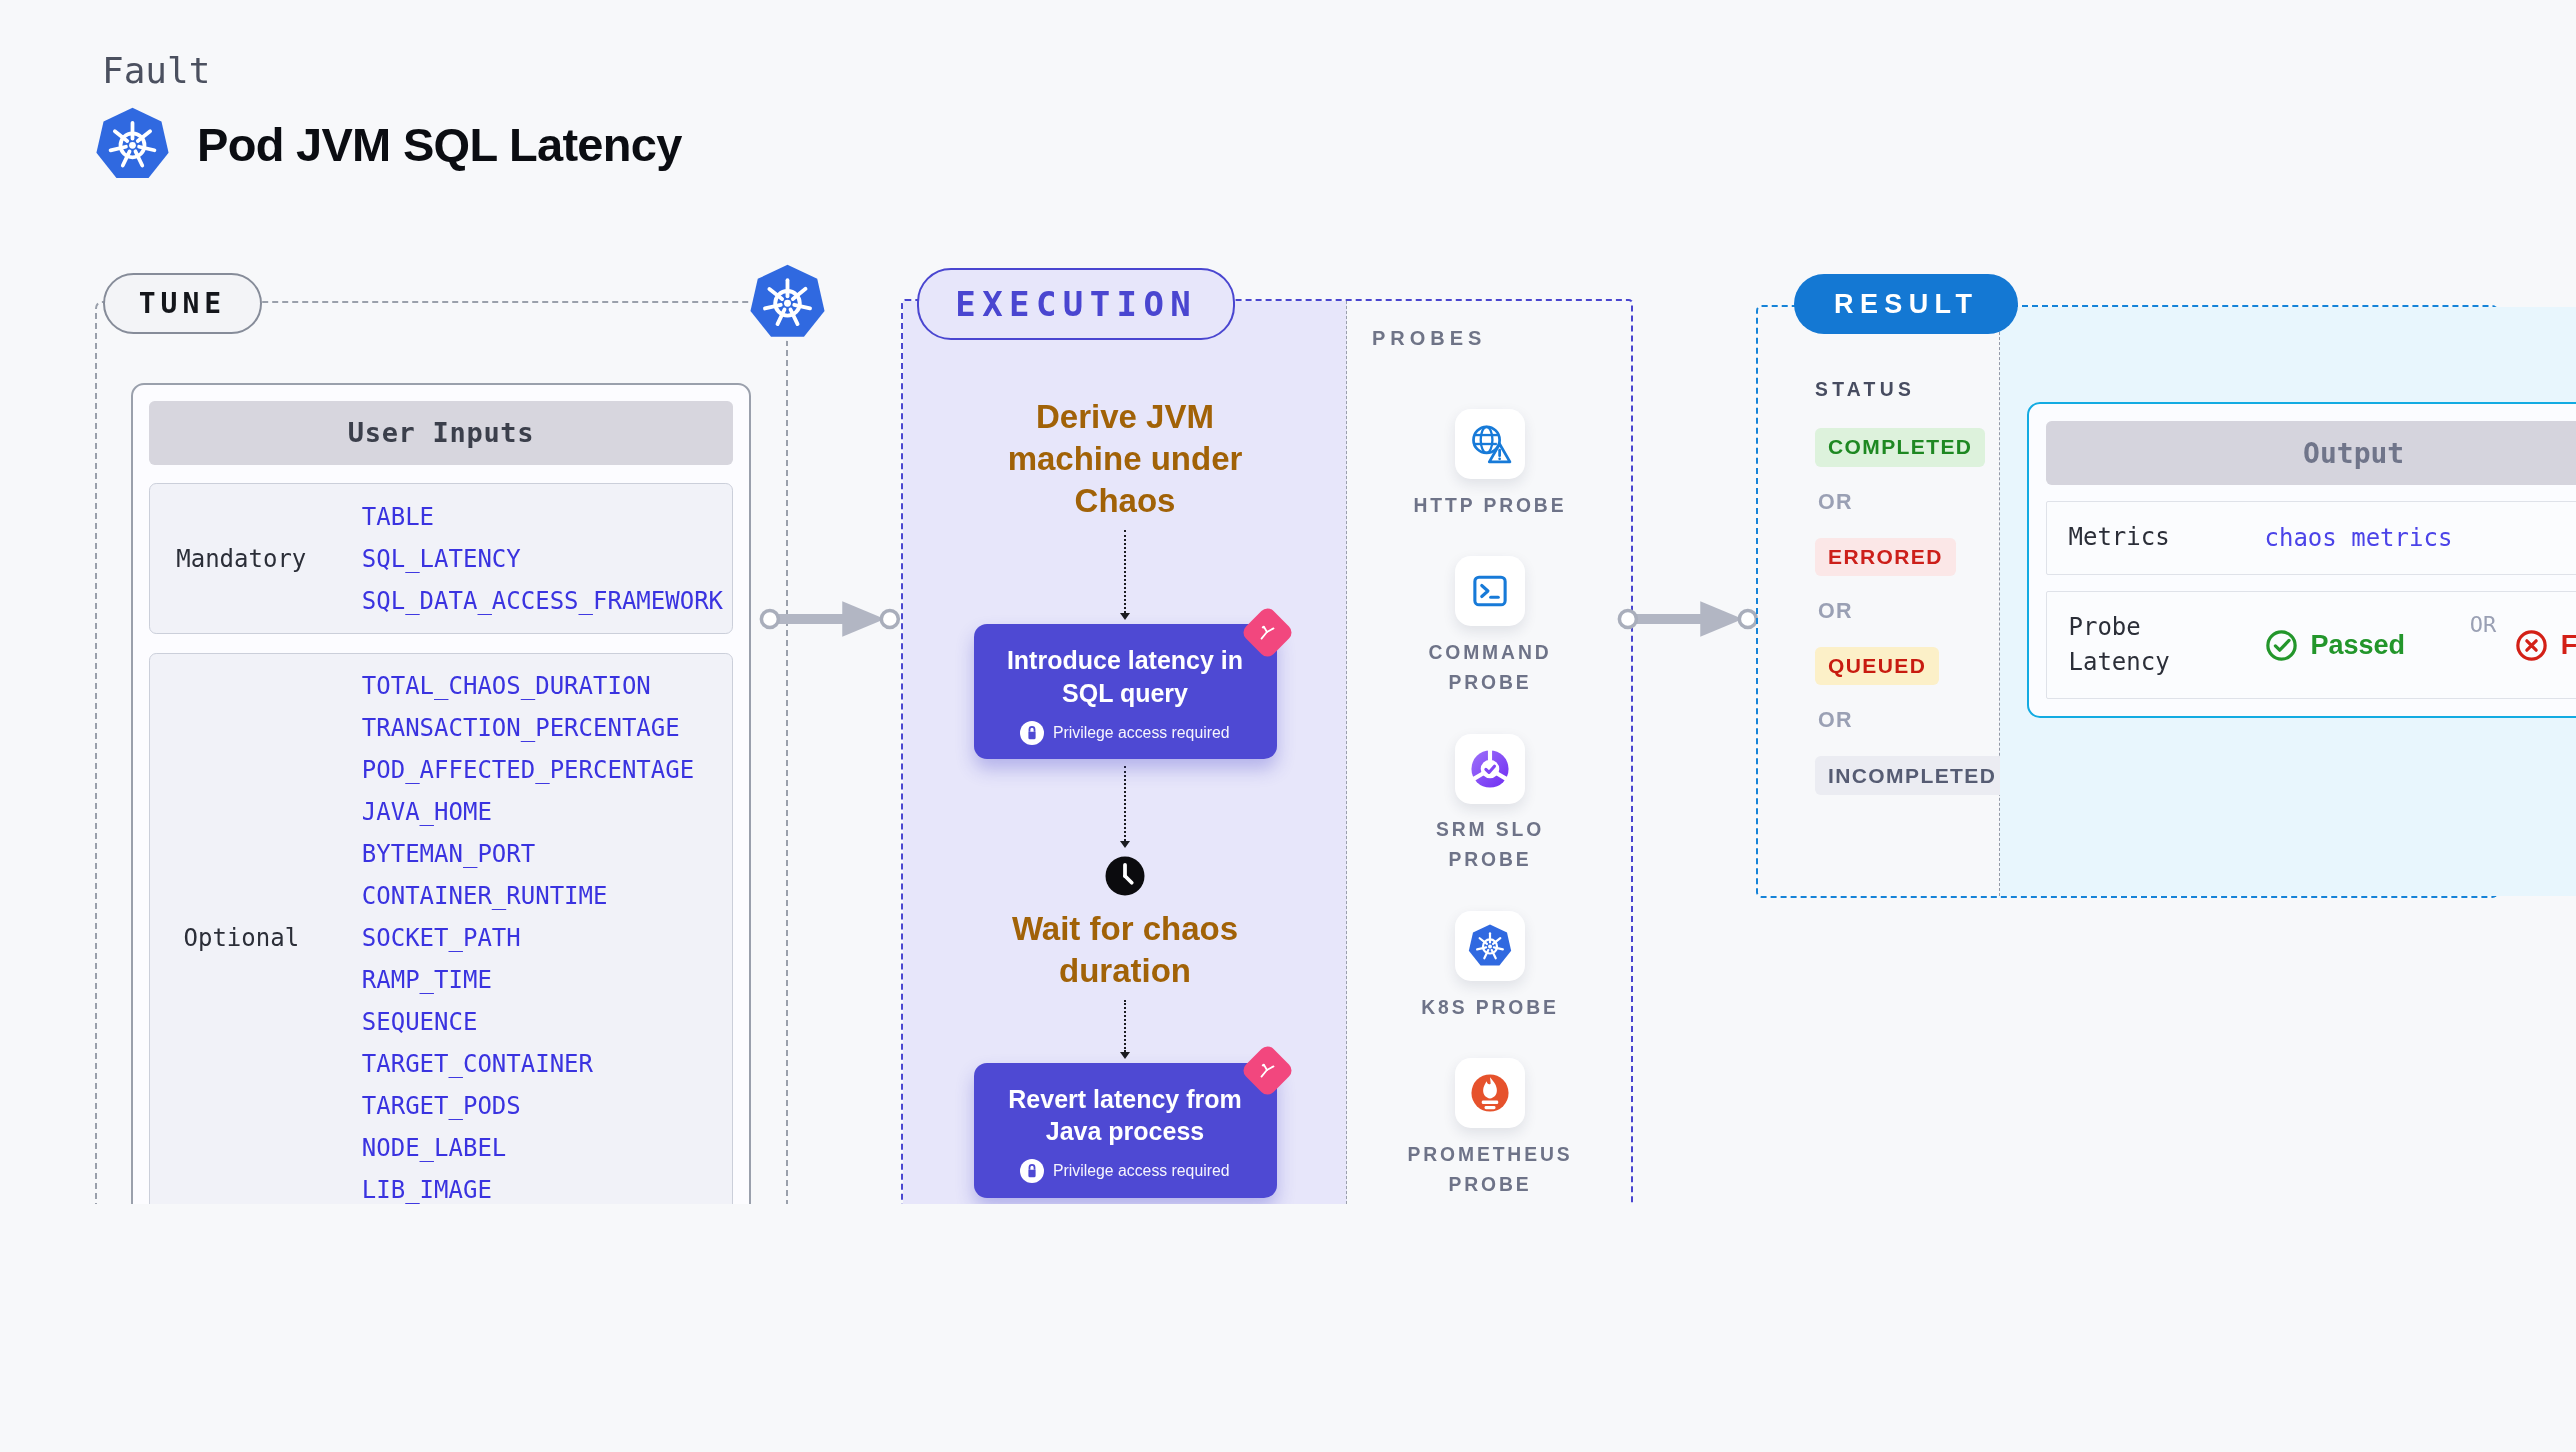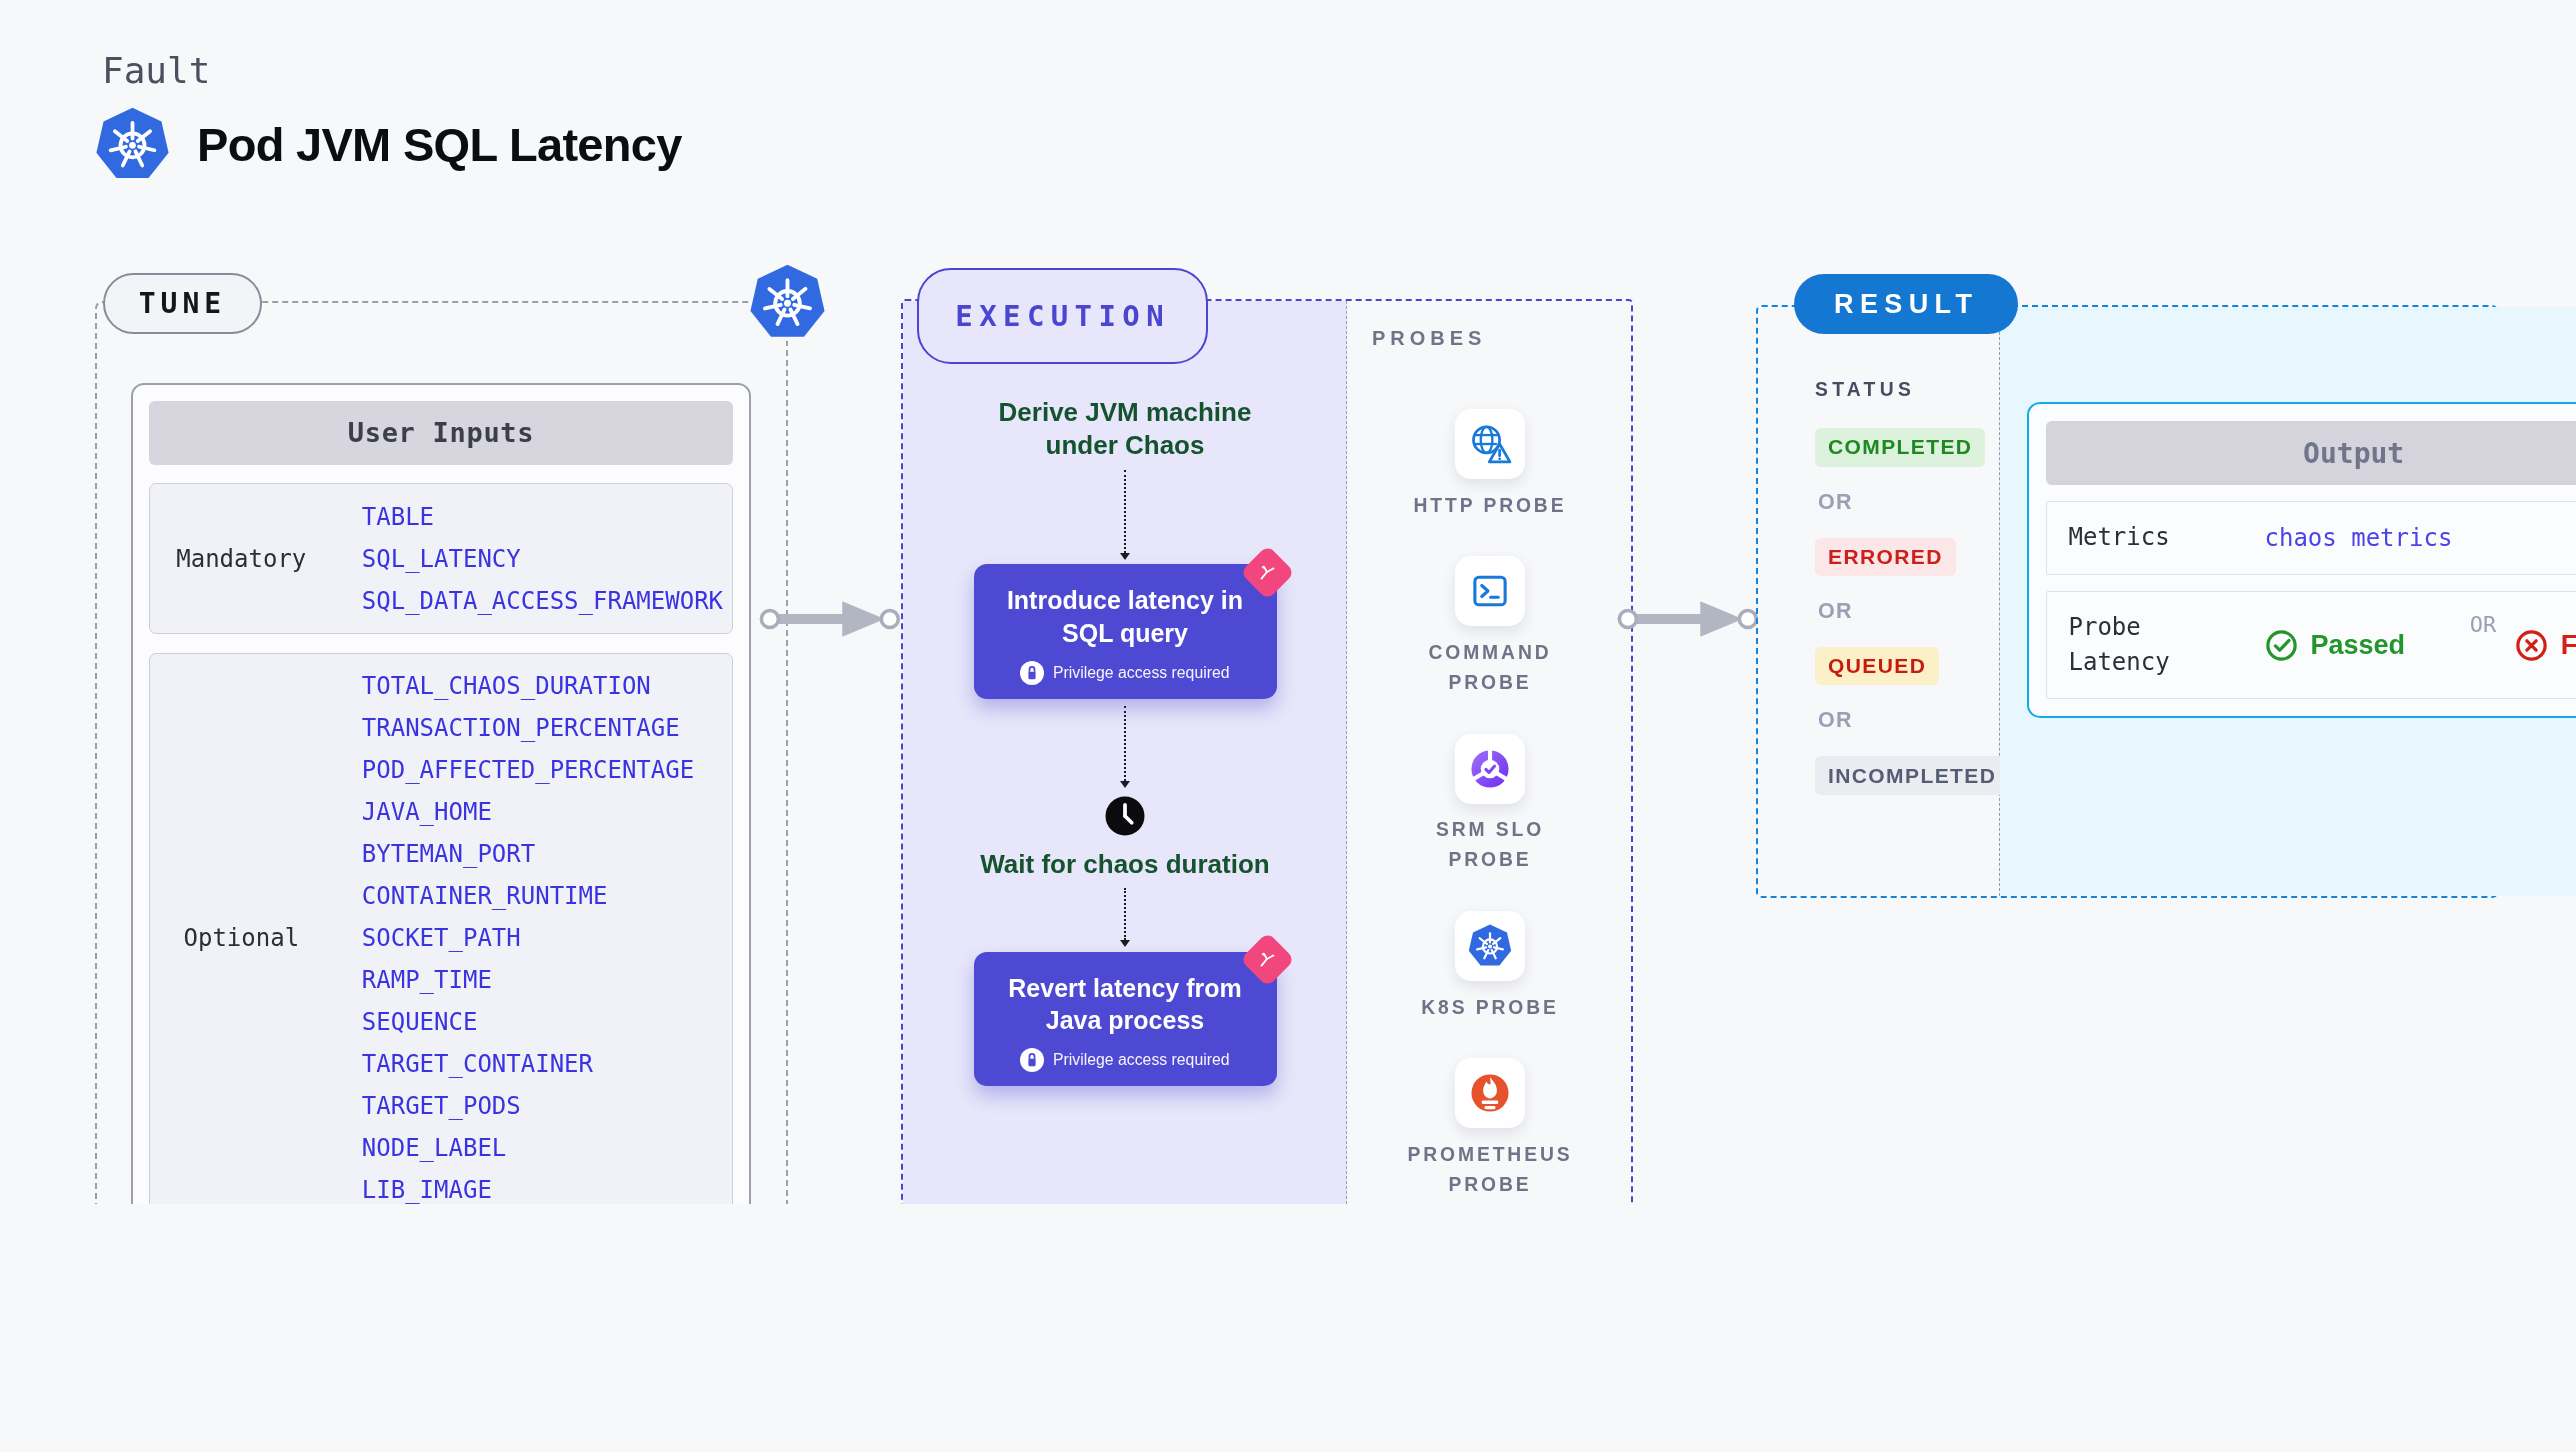--- a/index.html
+++ b/index.html
@@ -34,28 +34,28 @@
             font-family:"DejaVu Sans Mono",monospace;font-size:24px;color:#2b2e38;}
   .pg-values{flex:1;display:flex;flex-direction:column;padding-left:29px;}
   .pg-values span{line-height:42px;font-family:"DejaVu Sans Mono",monospace;
                   font-size:24px;color:#3a33e0;}
 
   
   .exec-box{position:absolute;left:901px;top:299px;width:728px;height:1063px;
             border:2.9px dashed #4945cf;border-radius:4.3px;}
   .exec-fill{position:absolute;left:0;top:0;bottom:0;width:444px;background:#e7e6fa;
              border-right:1.4px dashed #9aa0ab;box-sizing:border-box;}
-  .exec-pill{position:absolute;left:14.3px;top:-33px;height:60px;padding:16px 36px;
+  .exec-pill{position:absolute;left:14.3px;top:-33px;height:60px;padding:4px 36px;
              background:#e7e6fa;border:2.9px solid #4a46d0;border-radius:34px;
              display:flex;align-items:center;z-index:3;
-             font-family:"DejaVu Sans Mono",monospace;font-weight:bold;font-size:29px;
+             font-family:"DejaVu Sans Mono",monospace;font-weight:bold;font-size:34px;
              letter-spacing:6.4px;color:#4a46d0;}
   .flow{position:absolute;left:0;top:0;width:444px;display:flex;flex-direction:column;
         align-items:center;padding-top:95px;z-index:2;}
-  .step-text{font-size:26px;font-weight:bold;color:#14532d;text-align:center;
+  .step-text{font-size:33px;font-weight:bold;color:#a16207;text-align:center;
              line-height:1.28;width:301px;}
   .connector{display:flex;flex-direction:column;align-items:center;margin:7.2px 0 4.3px 0;}
   .connector .line{width:0;border-left:2.1px dotted #1b1c21;}
   .connector .head{width:0;height:0;border-left:5px solid transparent;
                    border-right:5px solid transparent;border-top:7.2px solid #1b1c21;}
   .ind-card{width:269px;background:#4e49d3;border-radius:13px;padding:20px 17px 14.3px 17px;
             position:relative;box-shadow:0 10px 18.6px rgba(64,58,200,0.30);text-align:center;}
   .ind-card .txt{font-size:25px;font-weight:bold;color:#ffffff;line-height:1.3;}
   .note{margin-top:11.5px;display:flex;align-items:center;justify-content:center;gap:8.6px;}
   .note span{font-size:15.8px;color:rgba(255,255,255,0.95);}

